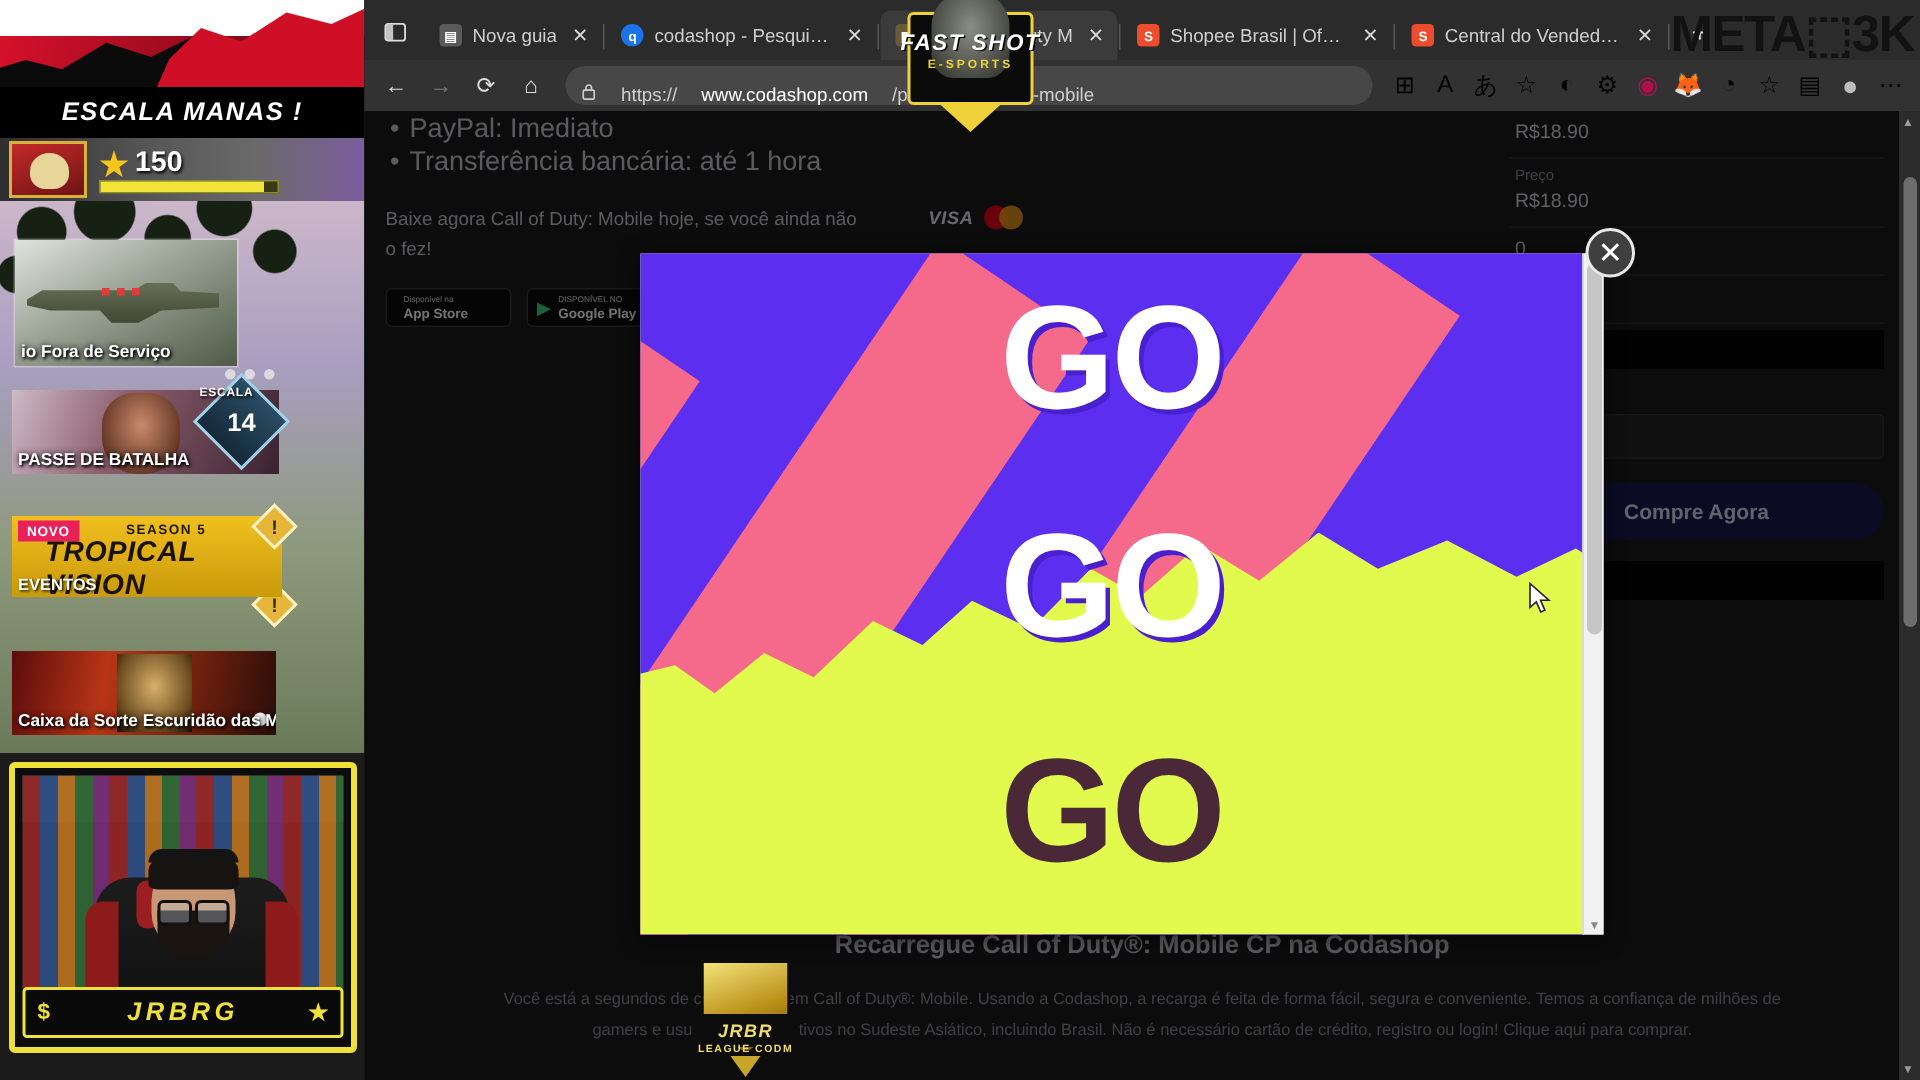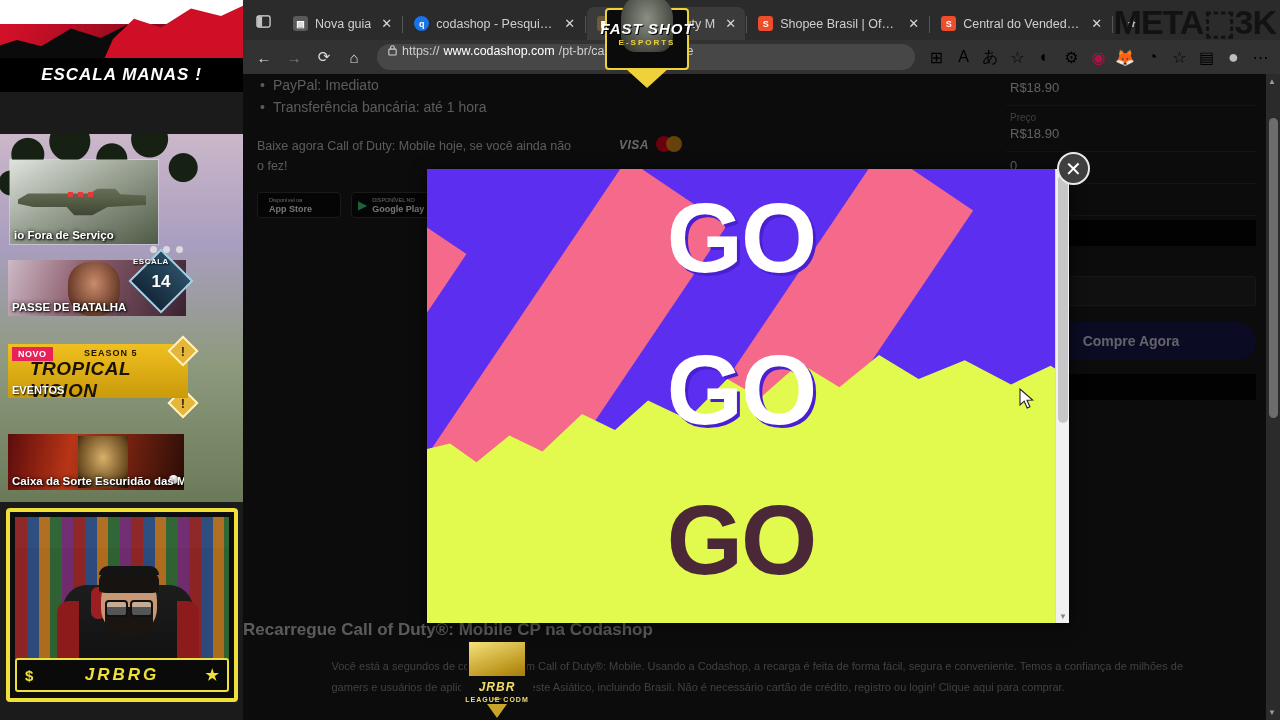--- a/index.html
+++ b/index.html
@@ -184,45 +184,45 @@
   .watermark { position:absolute; right:4px; top:2px; font-size:34px; font-weight:bold;
                color:#121212; letter-spacing:-1px; z-index:30;
                font-family:"Liberation Sans", sans-serif; }
 
   .navbar { position:absolute; left:0; top:40px; width:1037px; height:34px;
             background:#323232; display:flex; align-items:center; padding:0 6px; }
   .nbtn { width:30px; height:28px; display:flex; align-items:center;
           justify-content:center; color:#ddd; font-size:15px; border-radius:4px; }
   .nbtn.dim { color:#7d7d7d; }
   .omnibox { flex:1; height:26px; margin:0 8px; background:#474747; border-radius:13px;
-             display:flex; align-items:flex-start; padding:0 10px; gap:4px;
+             display:flex; align-items:flex-end; padding:0 10px; gap:16px;
              color:#cfcfcf; font-size:12.5px; }
   .omnibox .dom { color:#fff; }
   .ext { width:27px; height:26px; display:flex; align-items:center;
          justify-content:center; border-radius:4px; }
 
   .page { position:absolute; left:0; top:74px; width:1037px; height:646px;
           background:#1b1b1d; overflow:hidden; }
   .page-dim { position:absolute; inset:0; background:rgba(0,0,0,.55); z-index:5; }
 
   .col-left { position:absolute; left:14px; top:0; width:350px; color:#c9c9cf; }
-  .bullets { list-style:none; font-size:14px; line-height:22px; }
+  .bullets { list-style:none; font-size:18px; line-height:22px; }
   .bullets li { position:relative; padding-left:16px; }
   .bullets li:before { content:"•"; position:absolute; left:3px; }
   .para { margin-top:18px; font-size:12.5px; line-height:20px; width:320px; }
   .stores { display:flex; gap:10px; margin-top:16px; }
   .store { width:84px; height:26px; background:#0c0c0c; border:1px solid #3a3a3a;
            border-radius:4px; display:flex; align-items:center; gap:5px; padding:0 6px;
            color:#fff; }
   .store .g { font-size:12px; }
   .store .t { font-size:9px; line-height:9px; }
   .store .t small { display:block; font-size:5.5px; opacity:.85; }
 
   .col-mid { position:absolute; left:376px; top:0; width:280px; }
-  .paylogos { display:flex; align-items:flex-start; gap:7px; margin-top:62px; }
+  .paylogos { display:flex; align-items:flex-end; gap:7px; margin-top:62px; }
   .pl { height:17px; display:flex; align-items:center; color:#fff;
         font-size:12px; font-weight:bold; }
   .pl.visa { color:#e6e6f2; font-style:italic; letter-spacing:.5px; }
   .mc { position:relative; width:26px; height:16px; }
   .mc i { position:absolute; top:0; width:16px; height:16px; border-radius:50%; }
   .mc i:first-child { left:0; background:#eb001b; }
   .mc i:last-child { right:0; background:#f79e1b; opacity:.9; }
   .pl.elo { color:#ddd; font-size:10px; }
   .pl.hiper { background:#d0021b; color:#fff; font-size:7px; padding:2px 4px;
               border-radius:2px; }
@@ -233,21 +233,21 @@
   .price-row { border-bottom:1px solid #2e2e31; padding:6px 4px 10px;
                font-size:13px; color:#d5d5da; }
   .price-row .sm { display:block; font-size:10px; color:#8d8d95; margin-bottom:3px; }
   .blackbar { height:26px; background:#050505; margin:4px 0; }
   .fieldlbl { font-size:12px; color:#b9b9c0; margin:10px 0 6px; }
   .field { height:30px; background:#242427; border:1px solid #34343a; border-radius:3px; }
   .buy { margin-top:16px; height:38px; border-radius:19px;
          background:#1a1a4e; color:#d9d9ef; font-size:14px; font-weight:bold;
          display:flex; align-items:center; justify-content:center; }
 
-  .foot { position:absolute; left:0; right:0; top:546px; text-align:left;
+  .foot { position:absolute; left:0; right:0; top:546px; text-align:center;
           color:#b6b6bc; }
   .foot h2 { font-size:17px; font-weight:bold; color:#cacad0; }
   .foot p { margin:16px auto 0; width:860px; font-size:11px; line-height:21px;
             color:#8e8e96; }
 
   .pagescroll { position:absolute; right:0; top:74px; width:14px; height:646px;
                 background:#2b2b2b; z-index:6; }
   .pagescroll .thumb { position:absolute; right:2px; top:44px; width:9px; height:300px;
                        background:#6d6d6d; border-radius:5px; }
   .pagescroll .ar { position:absolute; left:2px; color:#9a9a9a; font-size:8px; }
@@ -328,20 +328,28 @@
 <div id="root">
 
   <div id="game-panel">
 
     <div class="gp-banner">
       <div class="gp-mtn"></div>
       <div class="gp-red"></div>
       <div class="gp-banner-text">ESCALA MANAS !</div>
     </div>
 
+    <div class="gp-hud">
+      <div class="gp-avatar"></div>
+      <div class="gp-star"></div>
+      <div class="gp-lvl">150</div>
+      <div class="gp-xp">
+          <i></i>
+        </div>
+    </div>
 
     <div class="gp-scene">
       <div class="gp-foliage"></div>
 
       <div class="gp-card" id="card-weapon">
         <div class="wp-gun"></div>
         <div class="wp-dot" style="left:58px"></div>
         <div class="wp-dot" style="left:68px"></div>
         <div class="wp-dot" style="left:78px"></div>
         <div class="cap">io Fora de Serviço</div>

